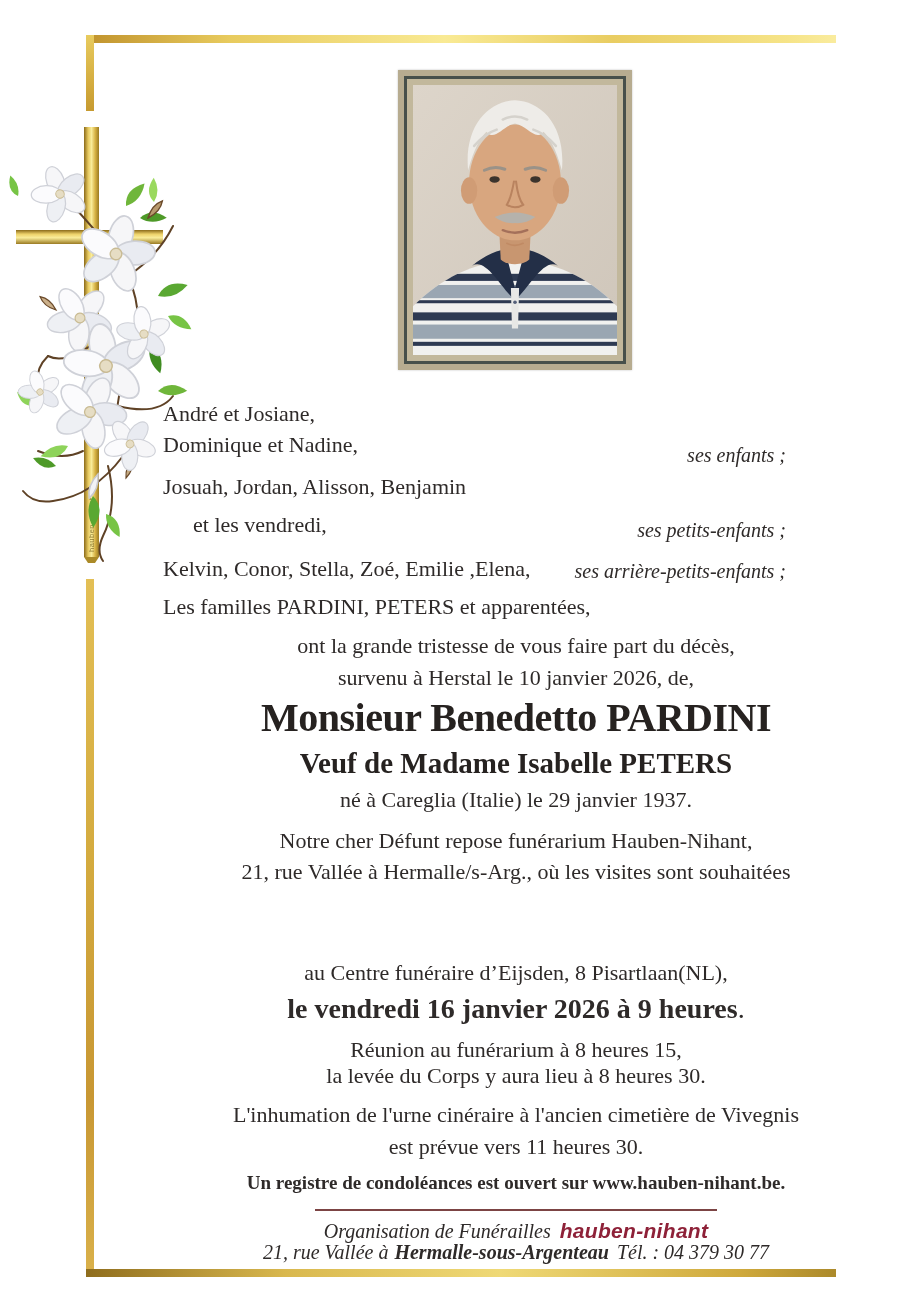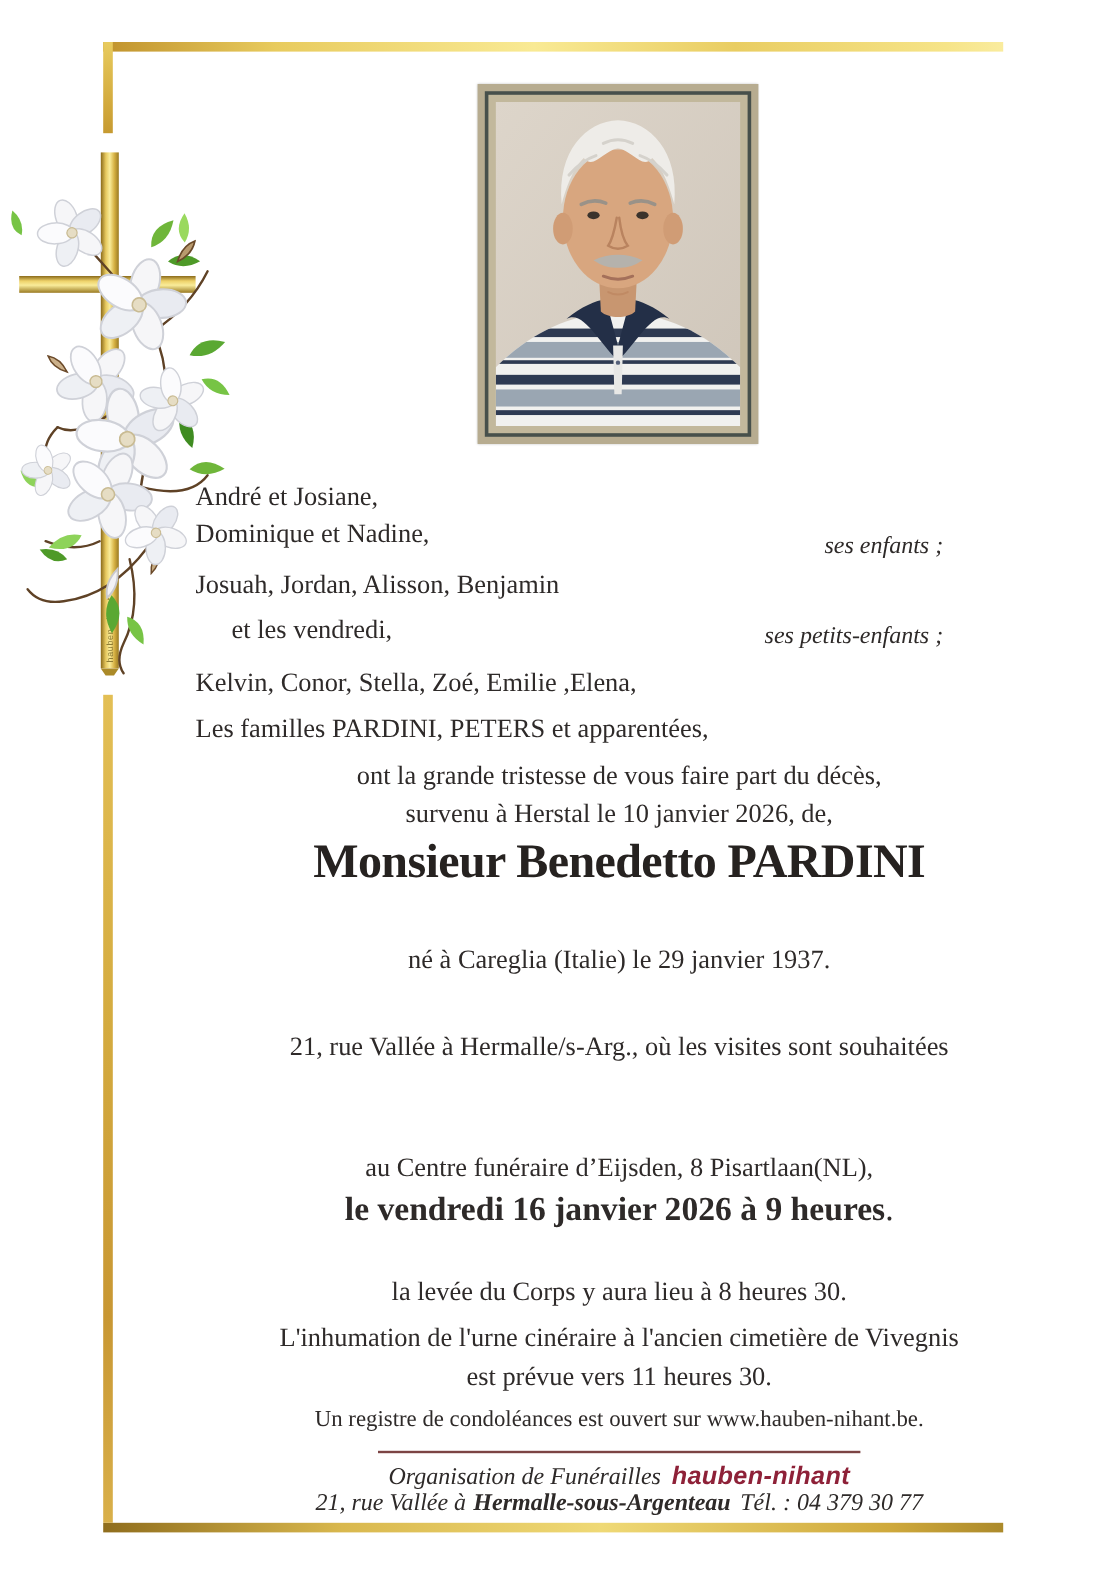--- a/index.html
+++ b/index.html
@@ -28,21 +28,21 @@
   
   .cross-wrap{position:absolute;left:8px;top:106px;width:190px;height:466px;}
   .cross-wrap svg{display:block;width:100%;height:100%;}
   
   .line{position:absolute;white-space:nowrap;line-height:1.15;}
   .left-col{left:163px;font-size:22px;}
   .indent{left:193px;}
   .rel{right:50px;text-align:right;font-style:italic;font-size:20px;}
   .centered{left:160px;width:712px;text-align:center;}
   .body{font-size:22px;}
-  .small{font-size:19px;}
+  .small{font-size:19px;font-weight:bold;}
   .title{font-size:40px;font-weight:bold;letter-spacing:-.5px;color:#262220;}
   .subtitle{font-size:29px;font-weight:bold;color:#262220;}
   .boldline{font-size:24px;font-weight:bold;}
   .boldline2{font-size:28px;font-weight:bold;}
   .divider{position:absolute;left:315px;top:1209px;width:402px;height:2px;background:#7c4444;}
   .footer-line{font-size:20px;font-style:italic;}
   .org-name{font-family:"Liberation Sans","DejaVu Sans",sans-serif;font-weight:bold;font-size:21px;color:#8e2138;margin-left:9px;letter-spacing:.3px;}
   .addr-bold{font-weight:bold;margin-left:6px;}
   .phone{margin-left:8px;}
   .period{font-weight:normal;}
@@ -204,34 +204,38 @@
 
   <div class="line left-col" style="top:401px">André et Josiane,</div>
   <div class="line left-col" style="top:432px">Dominique et Nadine,</div>
   <div class="line rel" style="top:444px">ses enfants ;</div>
 
   <div class="line left-col" style="top:474px">Josuah, Jordan, Alisson, Benjamin</div>
   <div class="line left-col indent" style="top:512px">et les vendredi,</div>
   <div class="line rel" style="top:519px">ses petits-enfants ;</div>
 
   <div class="line left-col" style="top:556px">Kelvin, Conor, Stella, Zoé, Emilie ,Elena,</div>
+  <div class="line rel" style="top:560px">ses arrière-petits-enfants ;</div>
 
   <div class="line left-col" style="top:594px">Les familles PARDINI, PETERS et apparentées,</div>
 
   <div class="line centered body" style="top:633px">ont la grande tristesse de vous faire part du décès,</div>
   <div class="line centered body" style="top:665px">survenu à Herstal le 10 janvier 2026, de,</div>
 
   <div class="line centered title" style="top:695px">Monsieur Benedetto PARDINI</div>
+  <div class="line centered subtitle" style="top:747px">Veuf de Madame Isabelle PETERS</div>
   <div class="line centered body" style="top:787px">né à Careglia (Italie) le 29 janvier 1937.</div>
 
+  <div class="line centered body" style="top:828px">Notre cher Défunt repose funérarium Hauben-Nihant,</div>
   <div class="line centered body" style="top:859px">21, rue Vallée à Hermalle/s-Arg., où les visites sont souhaitées</div>
 
   <div class="line centered body" style="top:960px">au Centre funéraire d’Eijsden, 8 Pisartlaan(NL),</div>
   <div class="line centered boldline2" style="top:993px"><span>le vendredi 16 janvier 2026 à 9 heures</span><span class="period">.</span></div>
 
+  <div class="line centered body" style="top:1037px">Réunion au funérarium à 8 heures 15,</div>
   <div class="line centered body" style="top:1063px">la levée du Corps y aura lieu à 8 heures 30.</div>
 
   <div class="line centered body" style="top:1102px">L'inhumation de l'urne cinéraire à l'ancien cimetière de Vivegnis</div>
   <div class="line centered body" style="top:1134px">est prévue vers 11 heures 30.</div>
 
   <div class="line centered small" style="top:1172px">Un registre de condoléances est ouvert sur www.hauben-nihant.be.</div>
 
   <div class="divider"></div>
   <div class="line centered footer-line" style="top:1219px"><span>Organisation de Funérailles</span><span class="org-name">hauben-nihant</span></div>
   <div class="line centered footer-line" style="top:1241px"><span>21, rue Vallée à</span><span class="addr-bold">Hermalle-sous-Argenteau</span><span class="phone">Tél. : 04 379 30 77</span></div>

